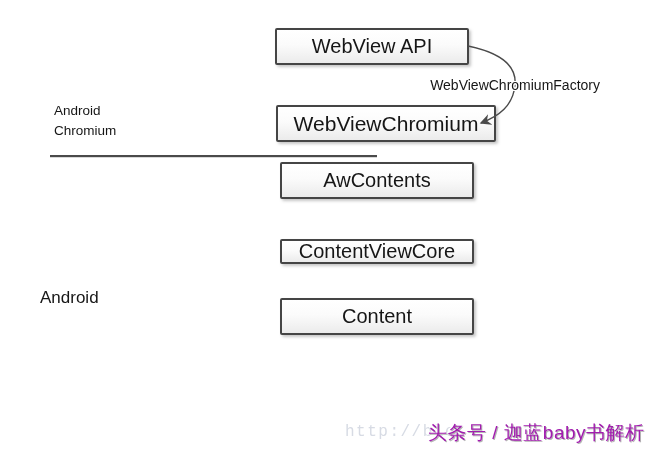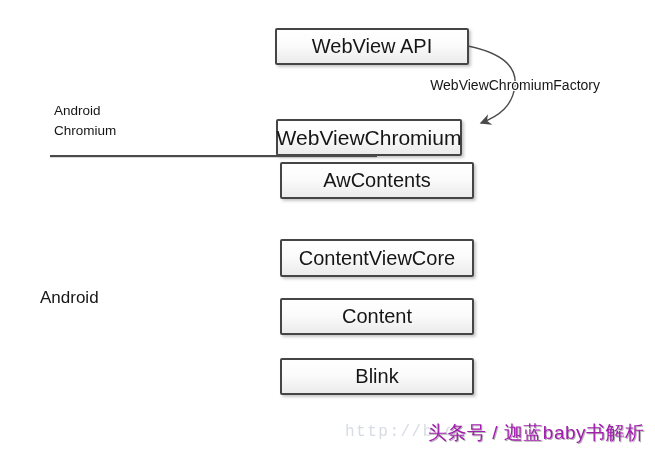--- a/index.html
+++ b/index.html
@@ -21,23 +21,23 @@
     background: linear-gradient(180deg, #ffffff 0%, #fbfbfb 45%, #ebebeb 100%);
     box-shadow: 2px 2px 3px rgba(130,130,130,0.45);
     display: flex;
     align-items: center;
     justify-content: center;
     font-size: 20px;
     color: #161616;
     white-space: nowrap;
   }
   #box-webview-api      { left: 275px; top: 28px;  }
-  #box-webview-chromium { left: 276px; top: 119px; width: 186px; font-size: 21px; }
+  #box-webview-chromium { left: 276px; top: 105px; width: 220px; font-size: 21px; }
   #box-aw-contents      { left: 280px; top: 162px; }
-  #box-content-view-core{ left: 280px; top: 239px; height: 38px; }
+  #box-content-view-core{ left: 280px; top: 239px; height: 25px; }
   #box-content          { left: 280px; top: 298px; align-items: center; }
   #box-blink            { left: 280px; top: 358px; }
 
   .side-label {
     position: absolute;
     text-align: left;
     color: #161616;
     margin-top: 24px;
   }
   #label-android-framework {
@@ -116,23 +116,20 @@
   </div>
 
   <div class="box" id="box-content-view-core">
     <span>ContentViewCore</span>
   </div>
 
   <div class="box" id="box-content">
     <span>Content</span>
   </div>
 
-  <div class="box" id="box-blink">
-    <span>Blink</span>
-  </div>
 
   <div id="divider-line"></div>
 
   <svg id="factory-arrow" width="80" height="95" viewBox="0 0 80 95">
     <defs>
       <marker id="arrow-head" markerWidth="9" markerHeight="9" refX="7" refY="4.5" orient="auto">
         <path d="M0,0.5 L8,4.5 L0,8.5 L2.5,4.5 Z" fill="#4a4a4a"></path>
       </marker>
     </defs>
     <path d="M 13 8 C 42 14, 62 26, 60 47 C 58 68, 44 78, 26 85" fill="none" stroke="#4a4a4a" stroke-width="1.4" marker-end="url(#arrow-head)"></path>

